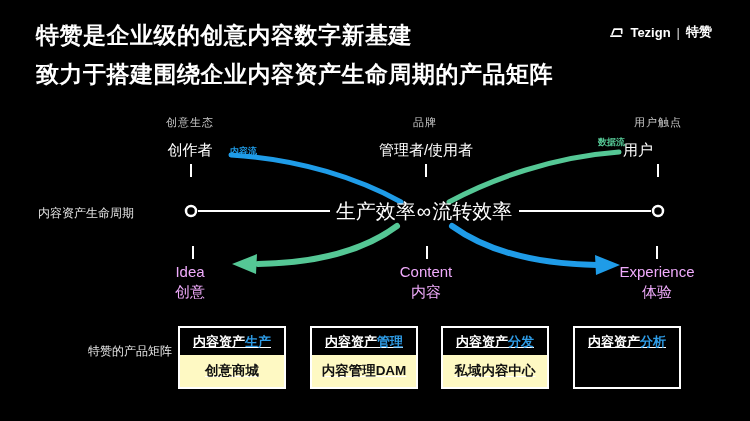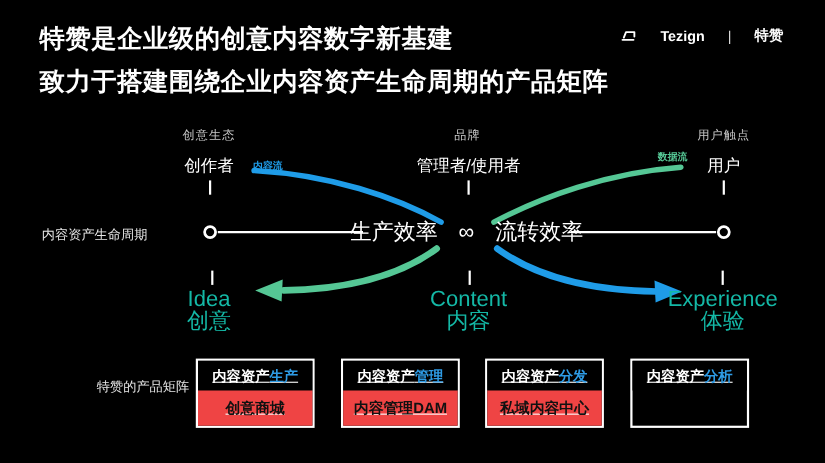--- a/index.html
+++ b/index.html
@@ -5,47 +5,47 @@
   html,body{margin:0;padding:0;background:#000;}
   .slide{
     position:relative;width:750px;height:421px;background:#000;overflow:hidden;
     font-family:"Liberation Sans","DejaVu Sans",sans-serif;color:#fff;
   }
   
   .title{position:absolute;left:36px;top:16px;font-size:23px;font-weight:bold;
          line-height:39px;letter-spacing:0.5px;color:#fff;white-space:nowrap;}
   
   .logo{position:absolute;top:23px;right:38px;display:flex;align-items:center;
-        gap:20px;font-size:13px;font-weight:bold;color:#fff;justify-content:center;}
+        gap:5px;font-size:13px;font-weight:bold;color:#fff;justify-content:center;}
   .logo .divider{font-weight:normal;color:#ddd;margin:0 1px;}
   .logo svg{display:block;}
   
   .eco-label{position:absolute;top:115px;transform:translateX(-50%);font-size:11px;
              color:#C9C9C9;letter-spacing:1px;white-space:nowrap;}
   .actor{position:absolute;top:141px;transform:translateX(-50%);font-size:15px;
          color:#fff;white-space:nowrap;}
   .flow-label{position:absolute;font-size:9px;font-weight:bold;white-space:nowrap;}
   .flow-label.blue{left:230px;top:145px;color:#1F9CE8;}
   .flow-label.green{left:598px;top:136px;color:#55C795;}
   .center-text{position:absolute;left:424px;top:200px;transform:translateX(-50%);
-               display:flex;align-items:flex-start;gap:19px;font-size:20px;color:#fff;
+               display:flex;align-items:flex-start;gap:1px;font-size:20px;color:#fff;
                white-space:nowrap;line-height:22px;}
   .stage{position:absolute;top:262px;transform:translateX(-50%);text-align:center;
-         font-size:20px;line-height:20px;color:#14b8a6;white-space:nowrap;}
+         font-size:15px;line-height:20px;color:#f0abfc;white-space:nowrap;}
   .side-label{position:absolute;font-size:12px;color:#E6E6E6;white-space:nowrap;}
   .axis-label{left:38px;top:205px;}
   .matrix-label{left:40px;top:343px;margin-left:48px;}
   
   .pbox{position:absolute;top:326px;width:104px;height:59px;border:2px solid #fff;
         background:#000;display:flex;flex-direction:column;box-sizing:content-box;text-decoration:underline;}
   .pbox.b1{left:178px;} .pbox.b2{left:310px;} .pbox.b3{left:441px;} .pbox.b4{left:573px;}
   .pbox-header{height:27px;background:#000;color:#fff;font-size:13px;font-weight:bold;
                display:flex;align-items:center;justify-content:center;white-space:nowrap;}
   .pbox-header .accent{color:#2E9BE5;}
-  .pbox-body{flex:1;background:#ef4444;color:#111;font-size:13.5px;font-weight:bold;
+  .pbox-body{flex:1;background:#fef9c3;color:#111;font-size:13.5px;font-weight:bold;
              display:flex;align-items:center;justify-content:center;white-space:nowrap;}
   svg.overlay{position:absolute;left:0;top:0;pointer-events:none;}
 </style>
 </head>
 <body>
 
 <div class="slide">
 
   <div class="title">
     <div>特赞是企业级的创意内容数字新基建</div>
@@ -87,21 +87,21 @@
     <path d="M 397 226 C 362 252 315 263 258 264" fill="none" stroke="#55C795" stroke-width="6" stroke-linecap="round"></path>
     <polygon points="232,264 257,254 256,274" fill="#55C795"></polygon>
   </svg>
 
   <div class="eco-label" style="left:190px">创意生态</div>
   <div class="eco-label" style="left:425px">品牌</div>
   <div class="eco-label" style="left:658px">用户触点</div>
 
   <div class="actor" style="left:190px">创作者</div>
   <div class="actor" style="left:426px">管理者/使用者</div>
-  <div class="actor" style="left:658px">用户</div>
+  <div class="actor" style="left:638px">用户</div>
 
   <div class="flow-label blue">内容流</div>
   <div class="flow-label green">数据流</div>
 
   <div class="center-text">
     <span>生产效率</span>
     <span>∞</span>
     <span>流转效率</span>
   </div>
 

